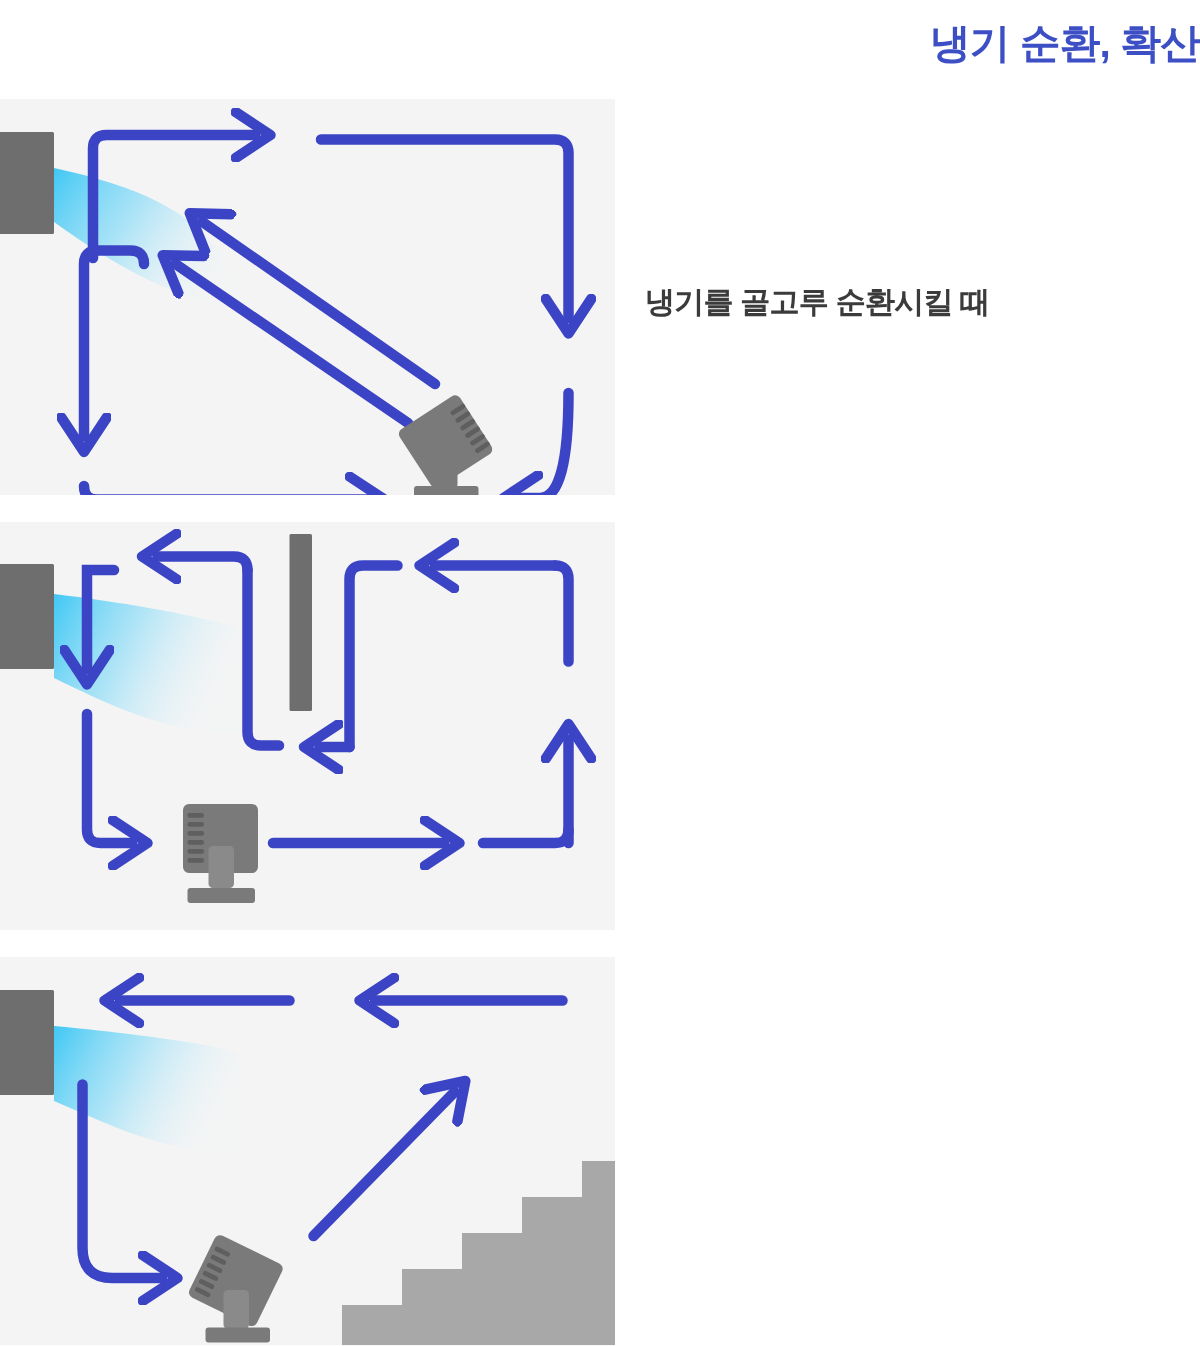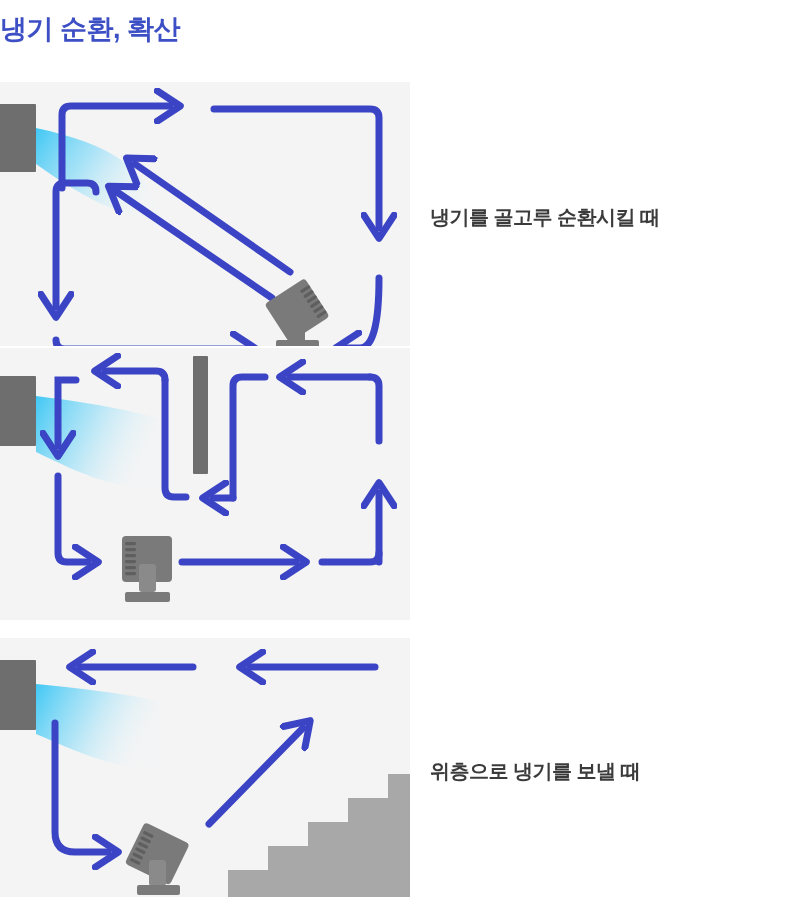--- a/index.html
+++ b/index.html
@@ -13,34 +13,34 @@
     position: relative;
     font-family: "Liberation Sans", "DejaVu Sans", sans-serif;
     overflow: hidden;
   }
 
   .page-title {
     position: absolute;
     left: 0;
     top: 12px;
     width: 800px;
-    text-align: left;
+    text-align: right;
     font-size: 27px;
     font-weight: bold;
     color: #3d4fc4;
     letter-spacing: -0.5px;
     line-height: 34px;
   }
 
   .row {
     position: absolute;
     left: 0;
     width: 800px;
   }
-  .row-1 { top: 82px;  height: 264px; text-decoration: underline; }
+  .row-1 { top: 66px;  height: 264px; text-decoration: underline; }
   .row-2 { top: 348px; height: 272px; }
   .row-3 { top: 638px; height: 259px; }
 
   .panel {
     position: absolute;
     left: 0;
     top: 0;
     width: 410px;
     height: 100%;
     background: #f4f4f4;
@@ -214,14 +214,13 @@
           <rect x="-21" y="0" width="11" height="3.2" rx="1.4"></rect>
           <rect x="-21" y="6" width="11" height="3.2" rx="1.4"></rect>
           <rect x="-21" y="12" width="11" height="3.2" rx="1.4"></rect>
         </g>
         <rect x="-6" y="4" width="17" height="26" rx="3" fill="#8a8a8a"></rect>
         <rect x="-18" y="29" width="43" height="10" rx="2" fill="#7a7a7a"></rect>
       </g>
     </svg>
   </div>
 
-  <div class="caption">위층으로 냉기를 보낼 때</div>
 </div>
 
 </body></html>

